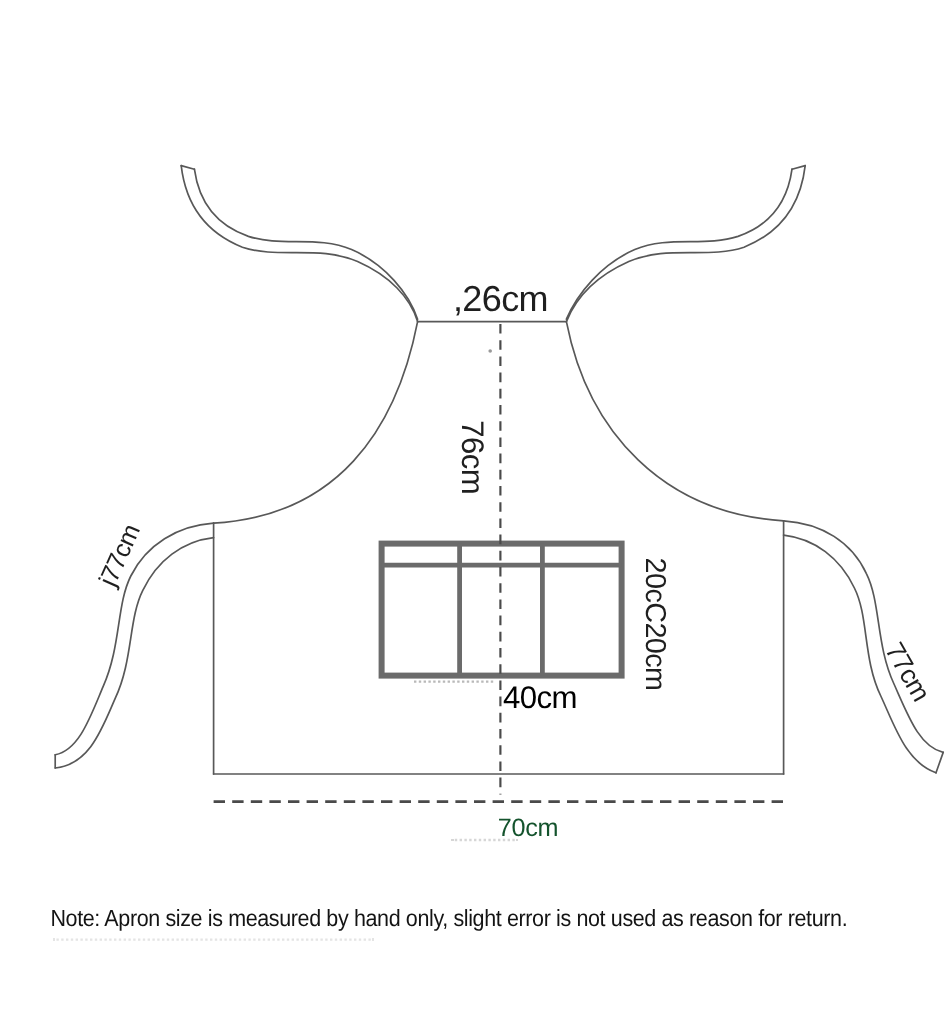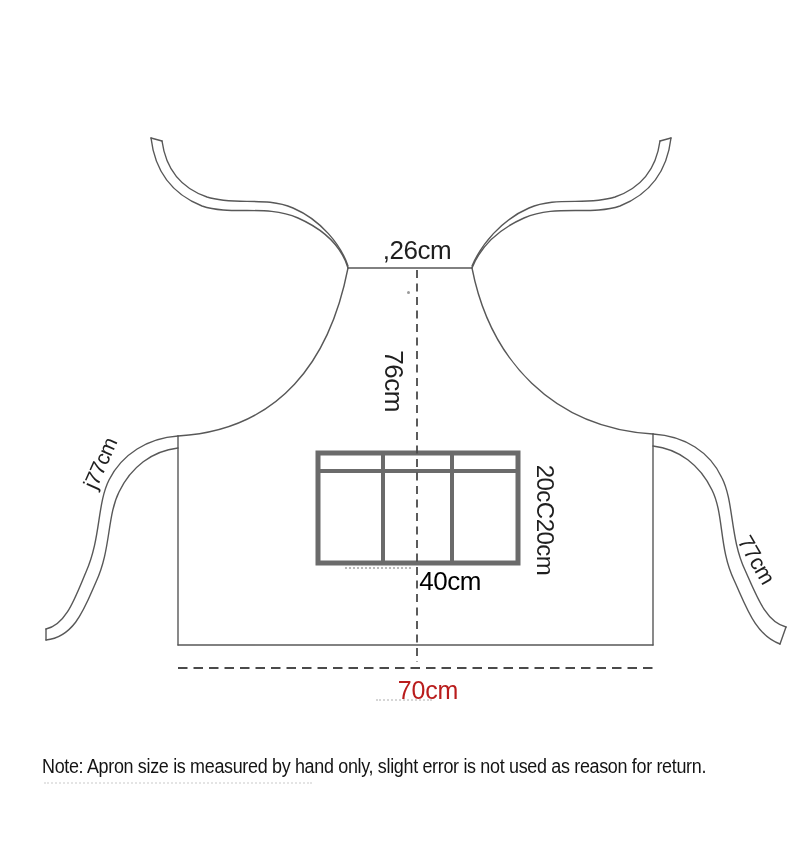--- a/index.html
+++ b/index.html
@@ -1,27 +1,27 @@
 <!DOCTYPE html>
 <html><head>
 <meta charset="utf-8">
 <style>
   html,body{margin:0;padding:0;background:#ffffff;}
   #stage{position:relative;width:790px;height:860px;background:#ffffff;overflow:hidden;
          font-family:"Liberation Sans",sans-serif;}
   #outline-svg{position:absolute;left:0;top:0;}
   .lbl{position:absolute;color:#1f1f1f;white-space:nowrap;letter-spacing:-0.5px;
        transform-origin:center;line-height:1;}
-  .lbl-neck{left:417px;top:250px;font-size:26px;transform:translate(-50%,-50%);text-align:right;}
+  .lbl-neck{left:417px;top:250px;font-size:30px;transform:translate(-50%,-50%);text-align:right;}
   .lbl-bib{left:394px;top:381px;font-size:26px;transform:translate(-50%,-50%) rotate(90deg);}
   .lbl-pocket-side{left:545px;top:520px;font-size:24px;transform:translate(-50%,-50%) rotate(90deg);}
   .lbl-left-strap{left:100px;top:463px;font-size:21px;transform:translate(-50%,-50%) rotate(-66deg);}
   .lbl-right-strap{left:756px;top:560px;font-size:22px;transform:translate(-50%,-50%) rotate(60deg);}
   .lbl-pocket-width{left:450px;top:581px;font-size:26px;color:#000000;transform:translate(-50%,-50%);}
-  .lbl-hem{left:428px;top:690px;font-size:25px;color:#b91c1c;letter-spacing:-0.2px;transform:translate(-50%,-50%);}
+  .lbl-hem{left:440px;top:690px;font-size:21px;color:#14532d;letter-spacing:-0.2px;transform:translate(-50%,-50%);}
   .note{position:absolute;left:42px;top:755px;font-size:19.5px;color:#141414;white-space:nowrap;
         letter-spacing:-0.35px;transform:scaleX(0.92);transform-origin:0 0;}
   .artifact{position:absolute;border-top:2px dotted #b9b9b9;}
   .artifact-pocket{left:345px;top:567px;width:66px;}
   .artifact-hem{left:376px;top:699px;width:56px;border-top-color:#d6d6d6;}
   .artifact-note{left:44px;top:782px;width:268px;border-top-color:#e4e4e4;}
   .artifact-dot{position:absolute;left:407px;top:291px;width:3px;height:3px;border-radius:50%;background:#9a9a9a;}
 </style>
 </head>
 <body>

